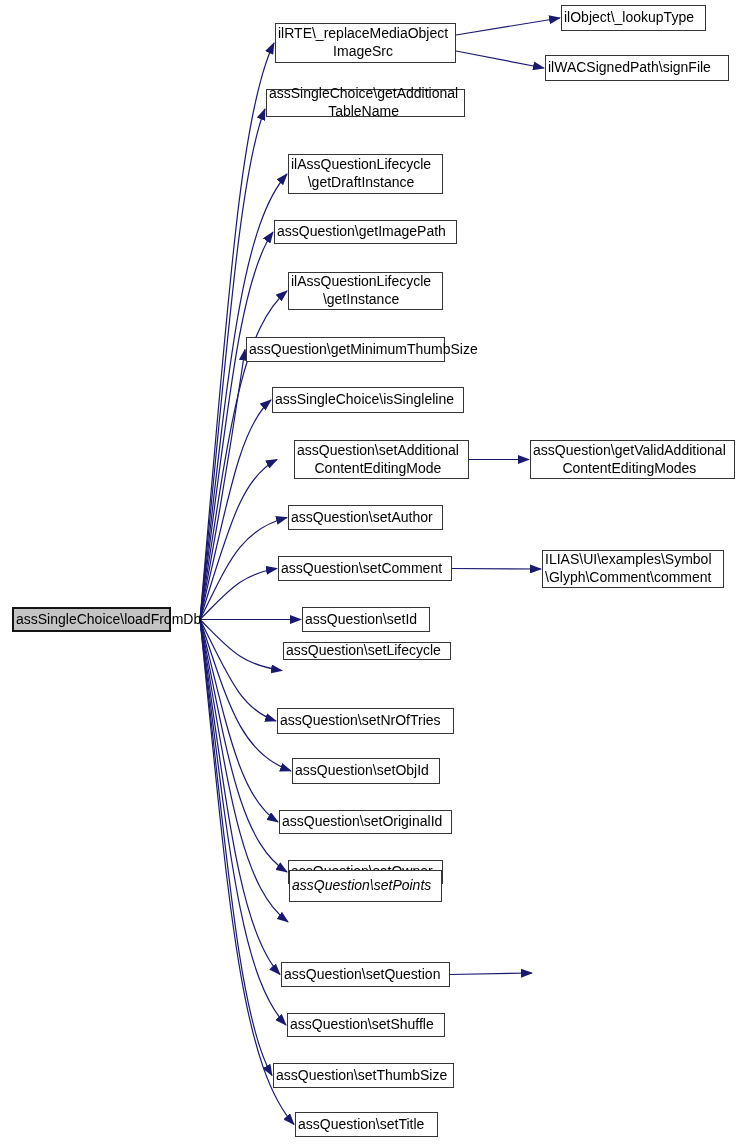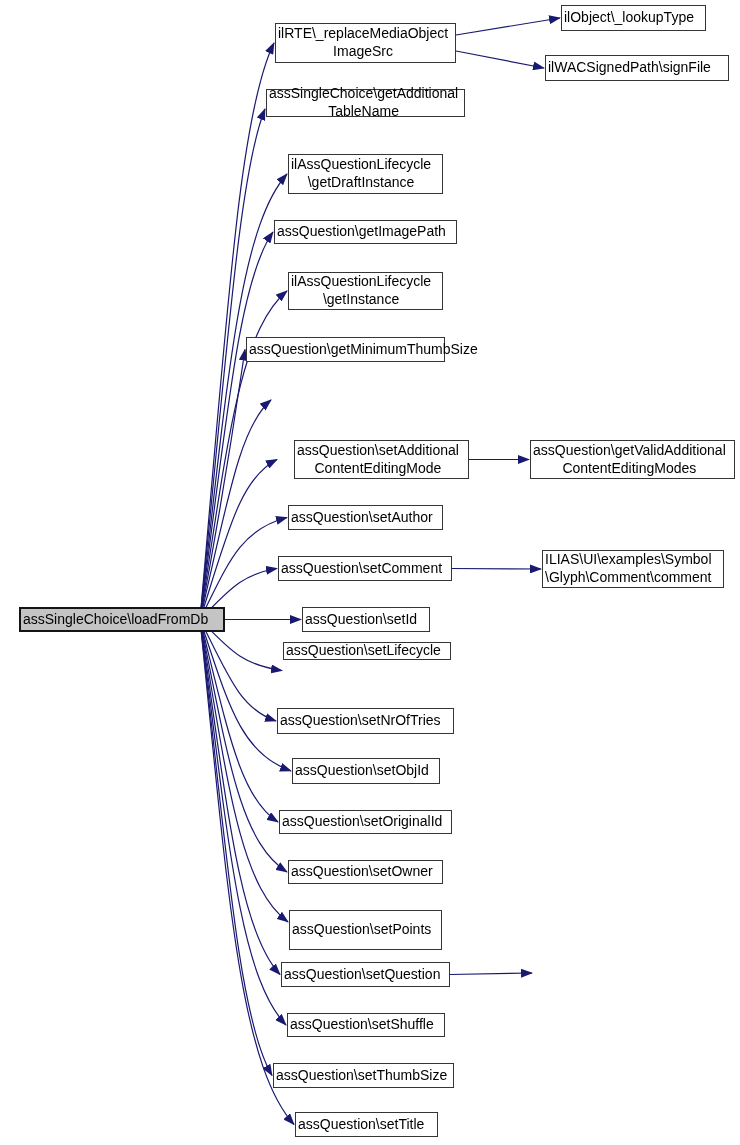--- a/index.html
+++ b/index.html
@@ -63,21 +63,21 @@
       <path d="M200,619.5 C228,814.75 240,931.9 280,974.5" fill="none" stroke="#191970" stroke-width="1.2" marker-end="url(#arrow)"></path>
       <path d="M200,619.5 C228,842.525 240,976.34 286,1025" fill="none" stroke="#191970" stroke-width="1.2" marker-end="url(#arrow)"></path>
       <path d="M200,619.5 C228,870.3 240,1020.78 272,1075.5" fill="none" stroke="#191970" stroke-width="1.2" marker-end="url(#arrow)"></path>
       <path d="M200,619.5 C228,897.25 240,1063.9 294,1124.5" fill="none" stroke="#191970" stroke-width="1.2" marker-end="url(#arrow)"></path>
       <path d="M456,35 L560,18" fill="none" stroke="#191970" stroke-width="1.2" marker-end="url(#arrow)"></path>
       <path d="M456,51 L544,68" fill="none" stroke="#191970" stroke-width="1.2" marker-end="url(#arrow)"></path>
       <path d="M453,459.5 L529,459.5" fill="none" stroke="#191970" stroke-width="1.2" marker-end="url(#arrow)"></path>
       <path d="M452,568.5 L541,569" fill="none" stroke="#191970" stroke-width="1.2" marker-end="url(#arrow)"></path>
       <path d="M450,974.5 L532,973" fill="none" stroke="#191970" stroke-width="1.2" marker-end="url(#arrow)"></path>
     </svg>
-<div class="node root" style="left: 19px; top: 607px; width: 206px; height: 25px;">
+<div class="node root" style="left: 12px; top: 607px; width: 159px; height: 25px;">
       <span>assSingleChoice\loadFromDb</span>
     </div>
     <div class="node" style="left: 275px; top: 23px; width: 181px; height: 40px;">
       <span>ilRTE\_replaceMediaObject
 ImageSrc</span>
     </div>
     <div class="node" style="left: 266px; top: 89px; width: 199px; height: 28px;">
       <span>assSingleChoice\getAdditional
 TableName</span>
     </div>
@@ -87,20 +87,23 @@
     </div>
     <div class="node" style="left: 274px; top: 220px; width: 183px; height: 24px;">
       <span>assQuestion\getImagePath</span>
     </div>
     <div class="node" style="left: 288px; top: 272px; width: 155px; height: 38px;">
       <span>ilAssQuestionLifecycle
 \getInstance</span>
     </div>
     <div class="node" style="left: 246px; top: 337px; width: 199px; height: 25px;">
       <span>assQuestion\getMinimumThumbSize</span>
+    </div>
+    <div class="node" style="left: 272px; top: 387px; width: 192px; height: 26px;">
+      <span>assSingleChoice\isSingleline</span>
     </div>
     <div class="node" style="left: 278px; top: 440px; width: 175px; height: 39px; margin-left: 16px;">
       <span>assQuestion\setAdditional
 ContentEditingMode</span>
     </div>
     <div class="node" style="left: 288px; top: 505px; width: 155px; height: 25px;">
       <span>assQuestion\setAuthor</span>
     </div>
     <div class="node" style="left: 278px; top: 556px; width: 174px; height: 25px;">
       <span>assQuestion\setComment</span>
@@ -116,21 +119,21 @@
     </div>
     <div class="node" style="left: 292px; top: 758px; width: 148px; height: 26px;">
       <span>assQuestion\setObjId</span>
     </div>
     <div class="node" style="left: 279px; top: 810px; width: 173px; height: 24px;">
       <span>assQuestion\setOriginalId</span>
     </div>
     <div class="node" style="left: 288px; top: 860px; width: 155px; height: 24px;">
       <span>assQuestion\setOwner</span>
     </div>
-    <div class="node" style="left: 289px; top: 910px; width: 153px; height: 40px;">
+    <div class="node" style="left: 289px; top: 870px; width: 153px; height: 32px; font-style: italic;">
       <span>assQuestion\setPoints</span>
     </div>
     <div class="node" style="left: 281px; top: 962px; width: 169px; height: 25px;">
       <span>assQuestion\setQuestion</span>
     </div>
     <div class="node" style="left: 287px; top: 1013px; width: 158px; height: 24px;">
       <span>assQuestion\setShuffle</span>
     </div>
     <div class="node" style="left: 273px; top: 1063px; width: 181px; height: 25px;">
       <span>assQuestion\setThumbSize</span>

